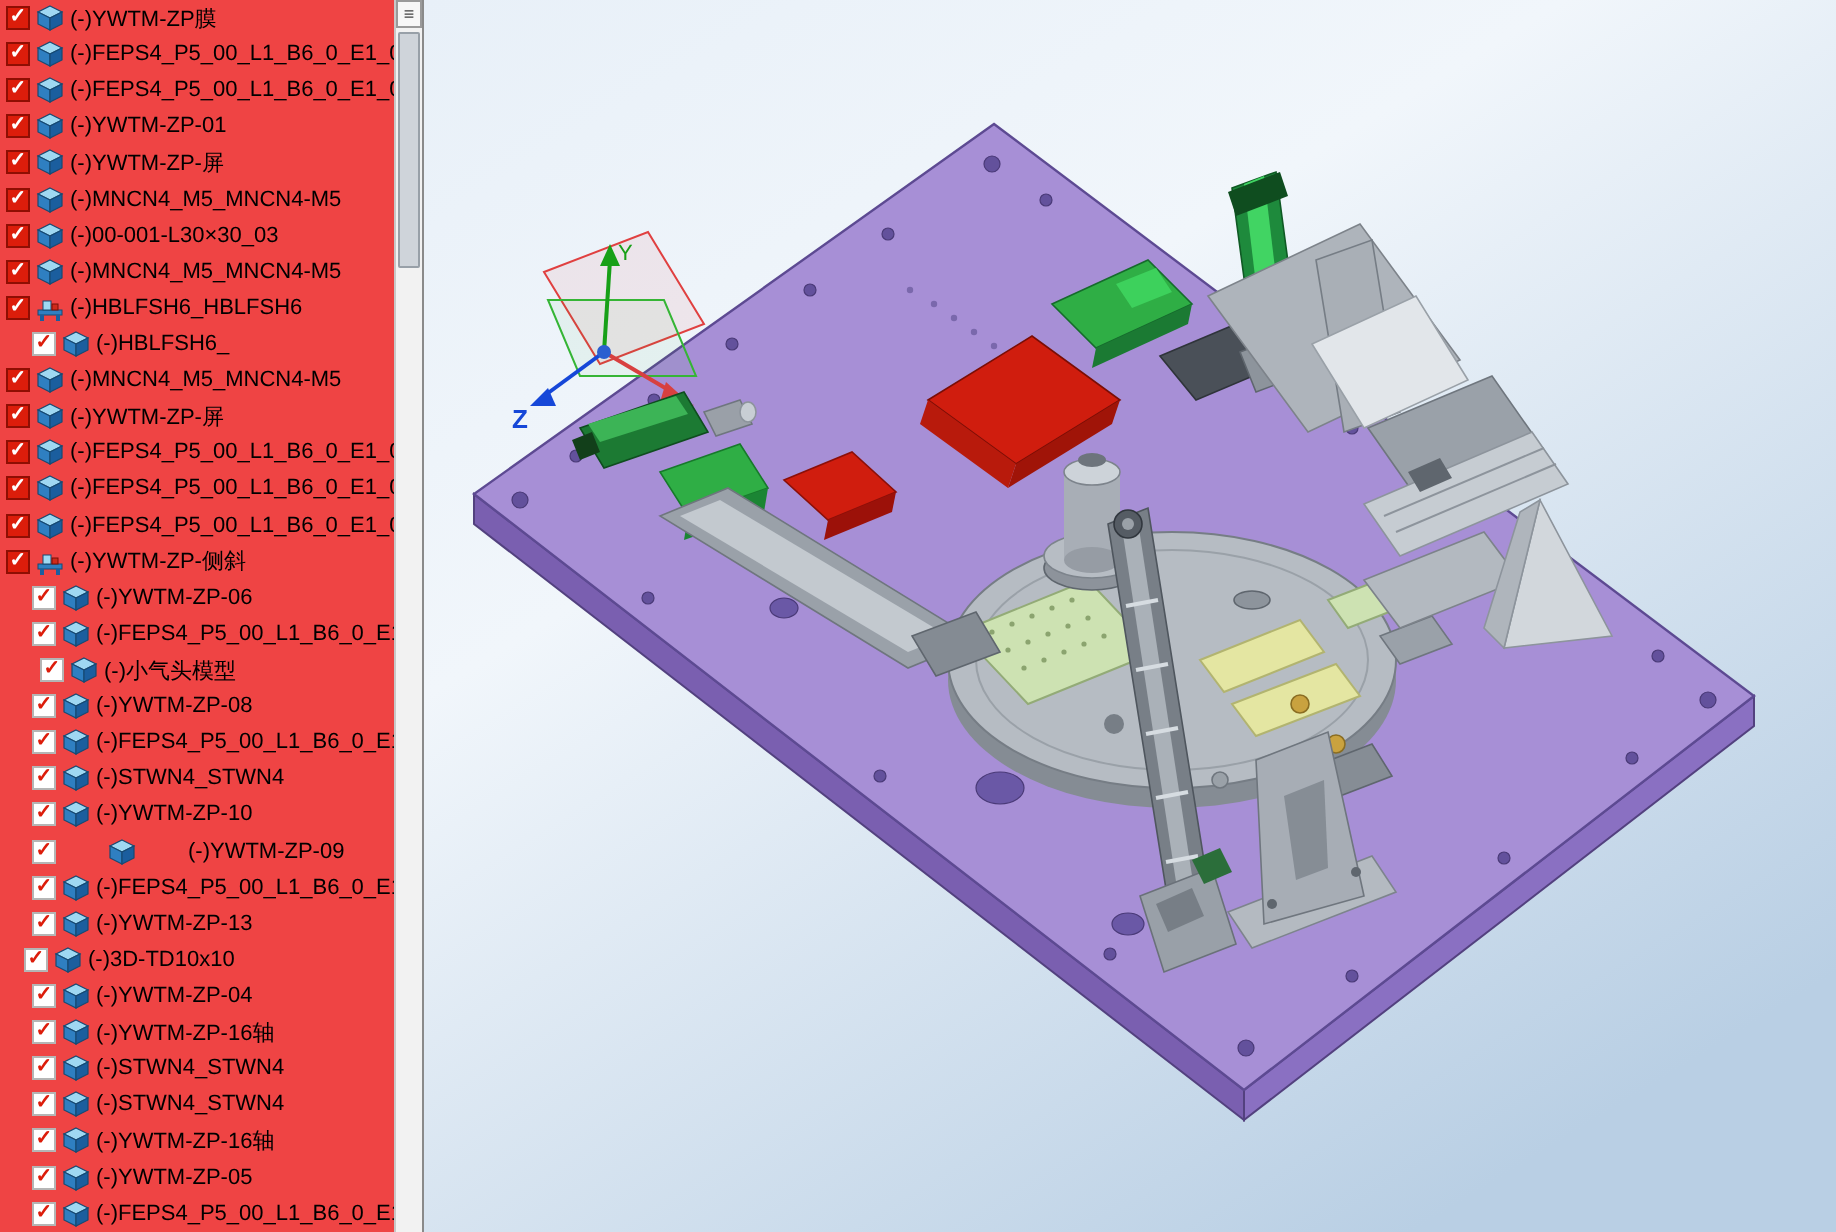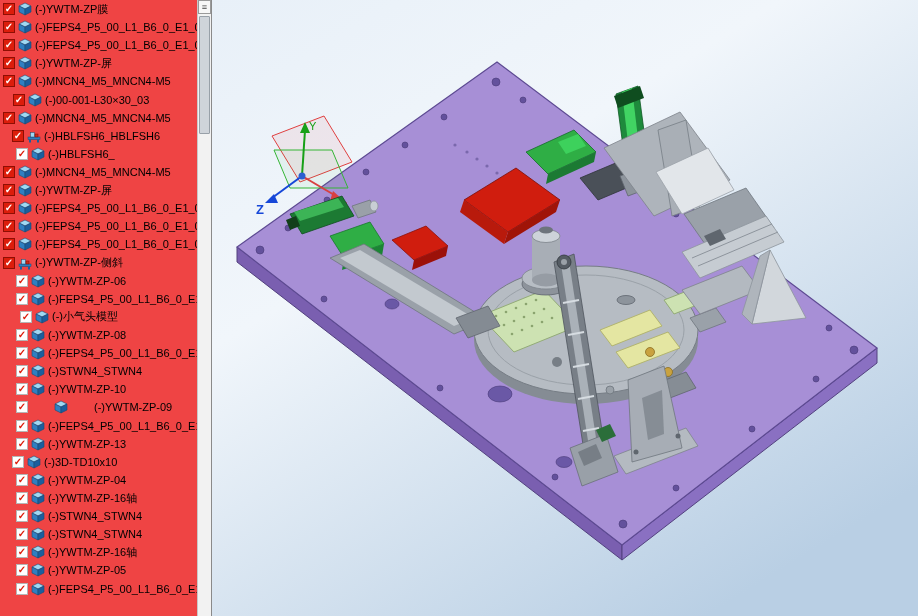--- a/index.html
+++ b/index.html
@@ -73,20 +73,32 @@
           <svg width="14" height="14" viewBox="0 0 14 14">
             <polygon points="7,1 13,4 7,7 1,4" fill="#9fd8f2" stroke="#174a73" stroke-width="0.6"></polygon>
             <polygon points="1,4 7,7 7,13 1,10" fill="#2f7fc1" stroke="#174a73" stroke-width="0.6"></polygon>
             <polygon points="7,7 13,4 13,10 7,13" fill="#1b5e9e" stroke="#174a73" stroke-width="0.6"></polygon>
           </svg>
         </span>
 
         <span class="lbl">(-)FEPS4_P5_00_L1_B6_0_E1_0_</span>
       </div>
 
+      <div class="tree-row" style="padding-left: 3px;">
+        <span class="cb full"></span>
+        <span class="ticon">
+          <svg width="14" height="14" viewBox="0 0 14 14">
+            <polygon points="7,1 13,4 7,7 1,4" fill="#9fd8f2" stroke="#174a73" stroke-width="0.6"></polygon>
+            <polygon points="1,4 7,7 7,13 1,10" fill="#2f7fc1" stroke="#174a73" stroke-width="0.6"></polygon>
+            <polygon points="7,7 13,4 13,10 7,13" fill="#1b5e9e" stroke="#174a73" stroke-width="0.6"></polygon>
+          </svg>
+        </span>
+
+        <span class="lbl">(-)YWTM-ZP-01</span>
+      </div>
 
       <div class="tree-row" style="padding-left: 3px;">
         <span class="cb full"></span>
         <span class="ticon">
           <svg width="14" height="14" viewBox="0 0 14 14">
             <polygon points="7,1 13,4 7,7 1,4" fill="#9fd8f2" stroke="#174a73" stroke-width="0.6"></polygon>
             <polygon points="1,4 7,7 7,13 1,10" fill="#2f7fc1" stroke="#174a73" stroke-width="0.6"></polygon>
             <polygon points="7,7 13,4 13,10 7,13" fill="#1b5e9e" stroke="#174a73" stroke-width="0.6"></polygon>
           </svg>
         </span>
@@ -100,21 +112,21 @@
           <svg width="14" height="14" viewBox="0 0 14 14">
             <polygon points="7,1 13,4 7,7 1,4" fill="#9fd8f2" stroke="#174a73" stroke-width="0.6"></polygon>
             <polygon points="1,4 7,7 7,13 1,10" fill="#2f7fc1" stroke="#174a73" stroke-width="0.6"></polygon>
             <polygon points="7,7 13,4 13,10 7,13" fill="#1b5e9e" stroke="#174a73" stroke-width="0.6"></polygon>
           </svg>
         </span>
 
         <span class="lbl">(-)MNCN4_M5_MNCN4-M5</span>
       </div>
 
-      <div class="tree-row" style="padding-left: 13px;">
+      <div class="tree-row" style="padding-left: 3px;">
         <span class="cb full"></span>
         <span class="ticon">
           <svg width="14" height="14" viewBox="0 0 14 14">
             <polygon points="7,1 13,4 7,7 1,4" fill="#9fd8f2" stroke="#174a73" stroke-width="0.6"></polygon>
             <polygon points="1,4 7,7 7,13 1,10" fill="#2f7fc1" stroke="#174a73" stroke-width="0.6"></polygon>
             <polygon points="7,7 13,4 13,10 7,13" fill="#1b5e9e" stroke="#174a73" stroke-width="0.6"></polygon>
           </svg>
         </span>
 
         <span class="lbl">(-)00-001-L30×30_03</span>
@@ -126,21 +138,21 @@
           <svg width="14" height="14" viewBox="0 0 14 14">
             <polygon points="7,1 13,4 7,7 1,4" fill="#9fd8f2" stroke="#174a73" stroke-width="0.6"></polygon>
             <polygon points="1,4 7,7 7,13 1,10" fill="#2f7fc1" stroke="#174a73" stroke-width="0.6"></polygon>
             <polygon points="7,7 13,4 13,10 7,13" fill="#1b5e9e" stroke="#174a73" stroke-width="0.6"></polygon>
           </svg>
         </span>
 
         <span class="lbl">(-)MNCN4_M5_MNCN4-M5</span>
       </div>
 
-      <div class="tree-row" style="padding-left: 12px;">
+      <div class="tree-row" style="padding-left: 3px;">
         <span class="cb full"></span>
 
         <span class="ticon">
           <svg width="14" height="14" viewBox="0 0 14 14">
             <rect x="1" y="8" width="12" height="2.5" fill="#2f7fc1" stroke="#174a73" stroke-width="0.5"></rect>
             <rect x="2" y="10.5" width="2" height="3" fill="#1b5e9e"></rect>
             <rect x="10" y="10.5" width="2" height="3" fill="#1b5e9e"></rect>
             <rect x="3.5" y="3.5" width="4" height="4.5" fill="#9fd8f2" stroke="#174a73" stroke-width="0.5"></rect>
             <rect x="8" y="5" width="3" height="3" fill="#cf2a1a" stroke="#7a0e06" stroke-width="0.5"></rect>
           </svg>

